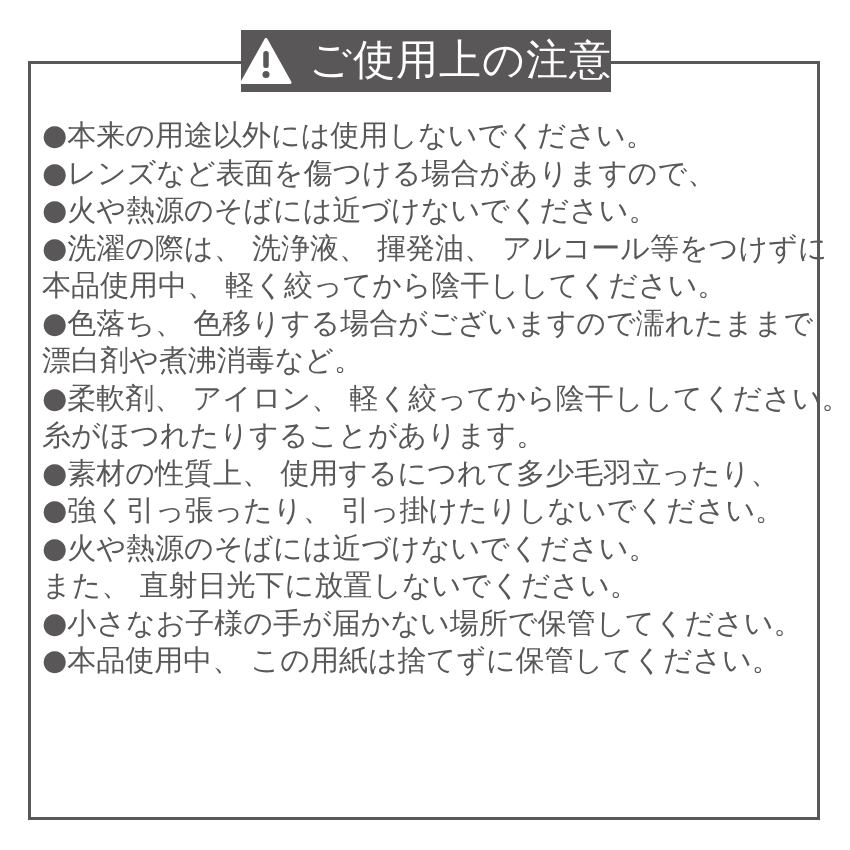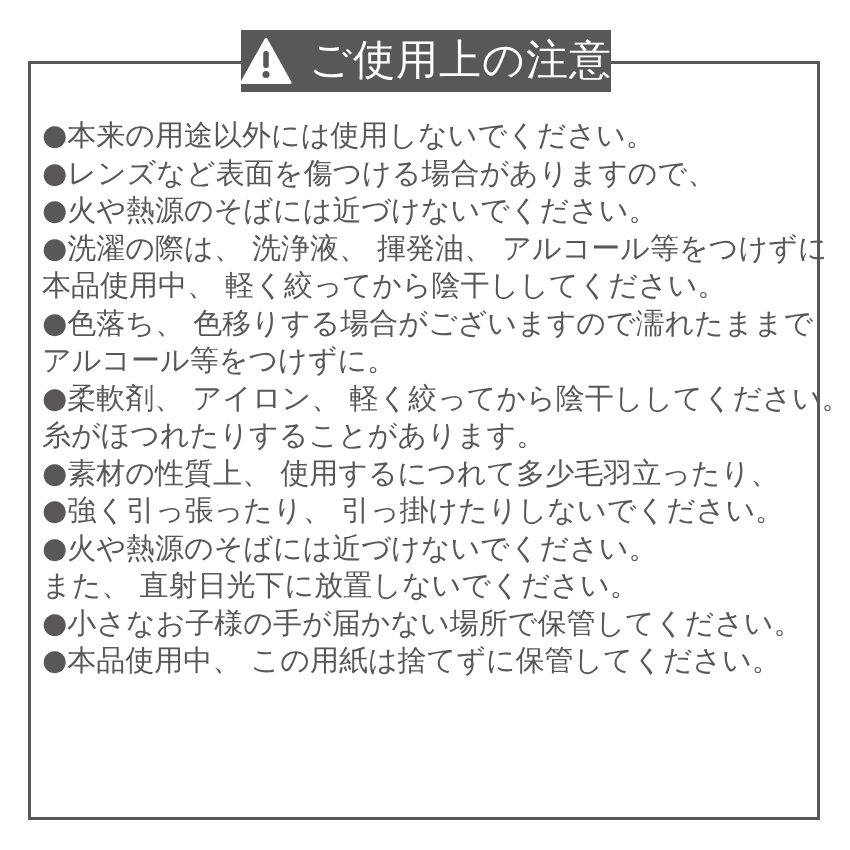--- a/index.html
+++ b/index.html
@@ -64,21 +64,21 @@
 
 <div class="page">
 
   <div class="panel">
     <div class="notice-line">●本来の用途以外には使用しないでください。</div>
     <div class="notice-line">●レンズなど表面を傷つける場合がありますので、</div>
     <div class="notice-line">●火や熱源のそばには近づけないでください。</div>
     <div class="notice-line">●洗濯の際は、 洗浄液、 揮発油、 アルコール等をつけずに</div>
     <div class="notice-line">本品使用中、 軽く絞ってから陰干ししてください。</div>
     <div class="notice-line">●色落ち、 色移りする場合がございますので濡れたままで</div>
-    <div class="notice-line">アルコール等をつけずに。</div>
+    <div class="notice-line">漂白剤や煮沸消毒など。</div>
     <div class="notice-line">●柔軟剤、 アイロン、 軽く絞ってから陰干ししてください。</div>
     <div class="notice-line">糸がほつれたりすることがあります。</div>
     <div class="notice-line">●素材の性質上、 使用するにつれて多少毛羽立ったり、</div>
     <div class="notice-line">●強く引っ張ったり、 引っ掛けたりしないでください。</div>
     <div class="notice-line">●火や熱源のそばには近づけないでください。</div>
     <div class="notice-line">また、 直射日光下に放置しないでください。</div>
     <div class="notice-line">●小さなお子様の手が届かない場所で保管してください。</div>
     <div class="notice-line">●本品使用中、 この用紙は捨てずに保管してください。</div>
   </div>
 

